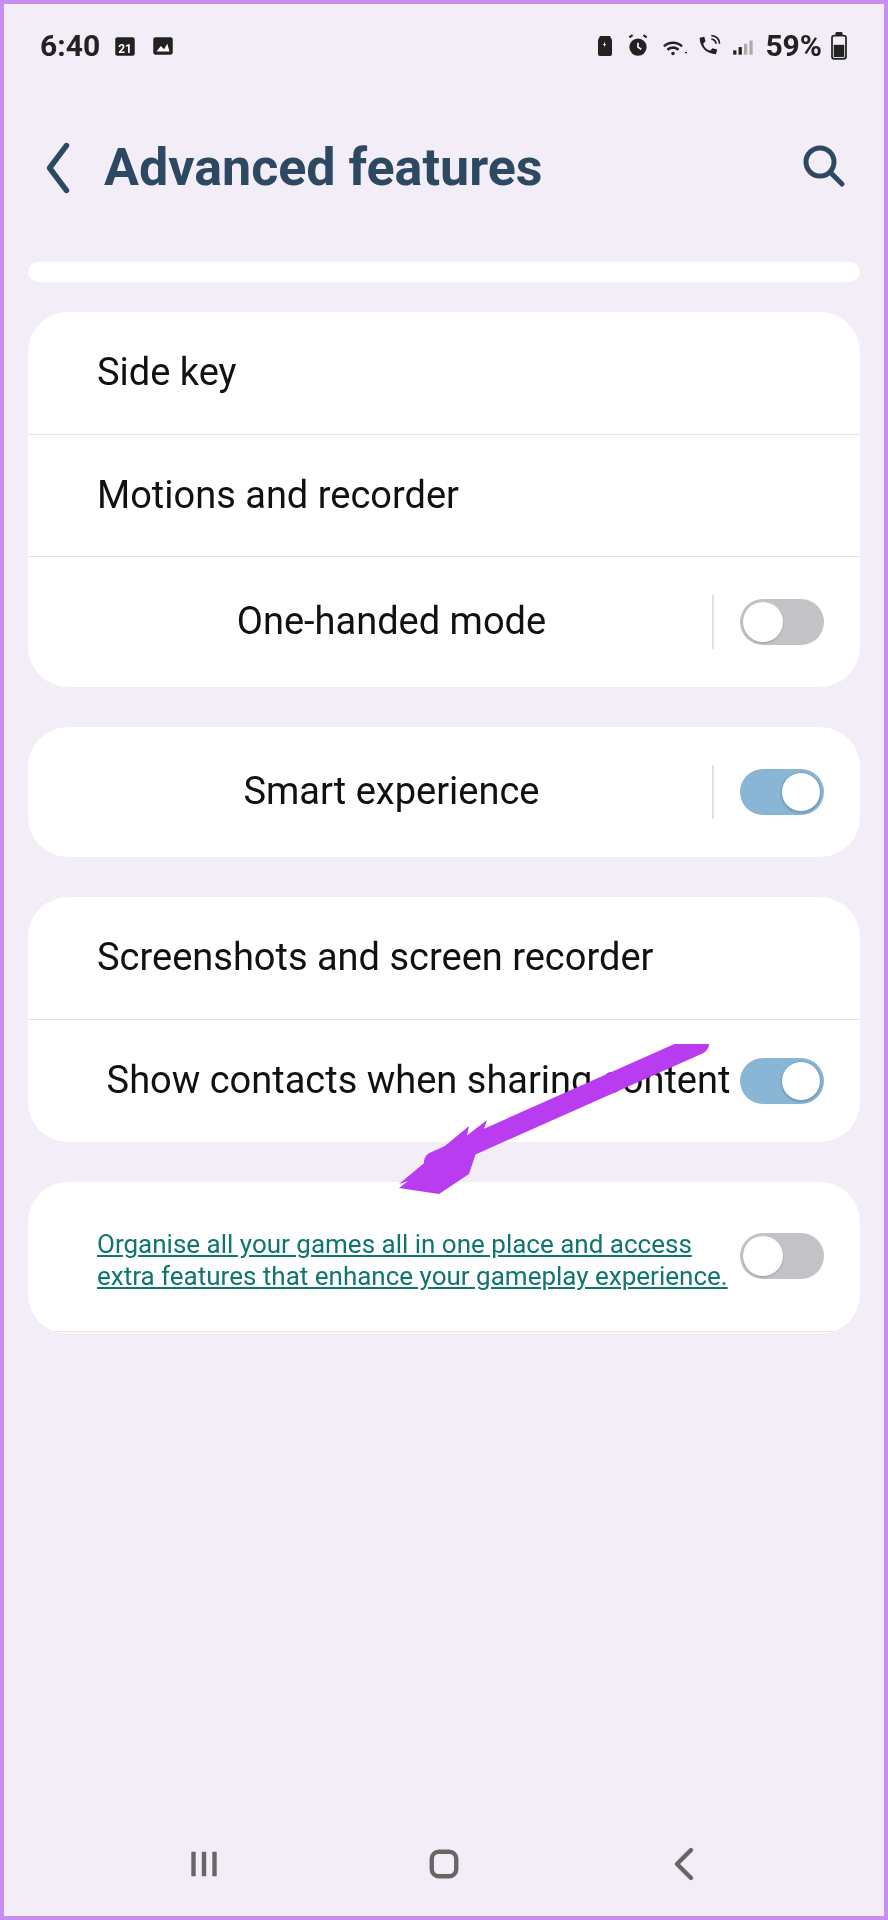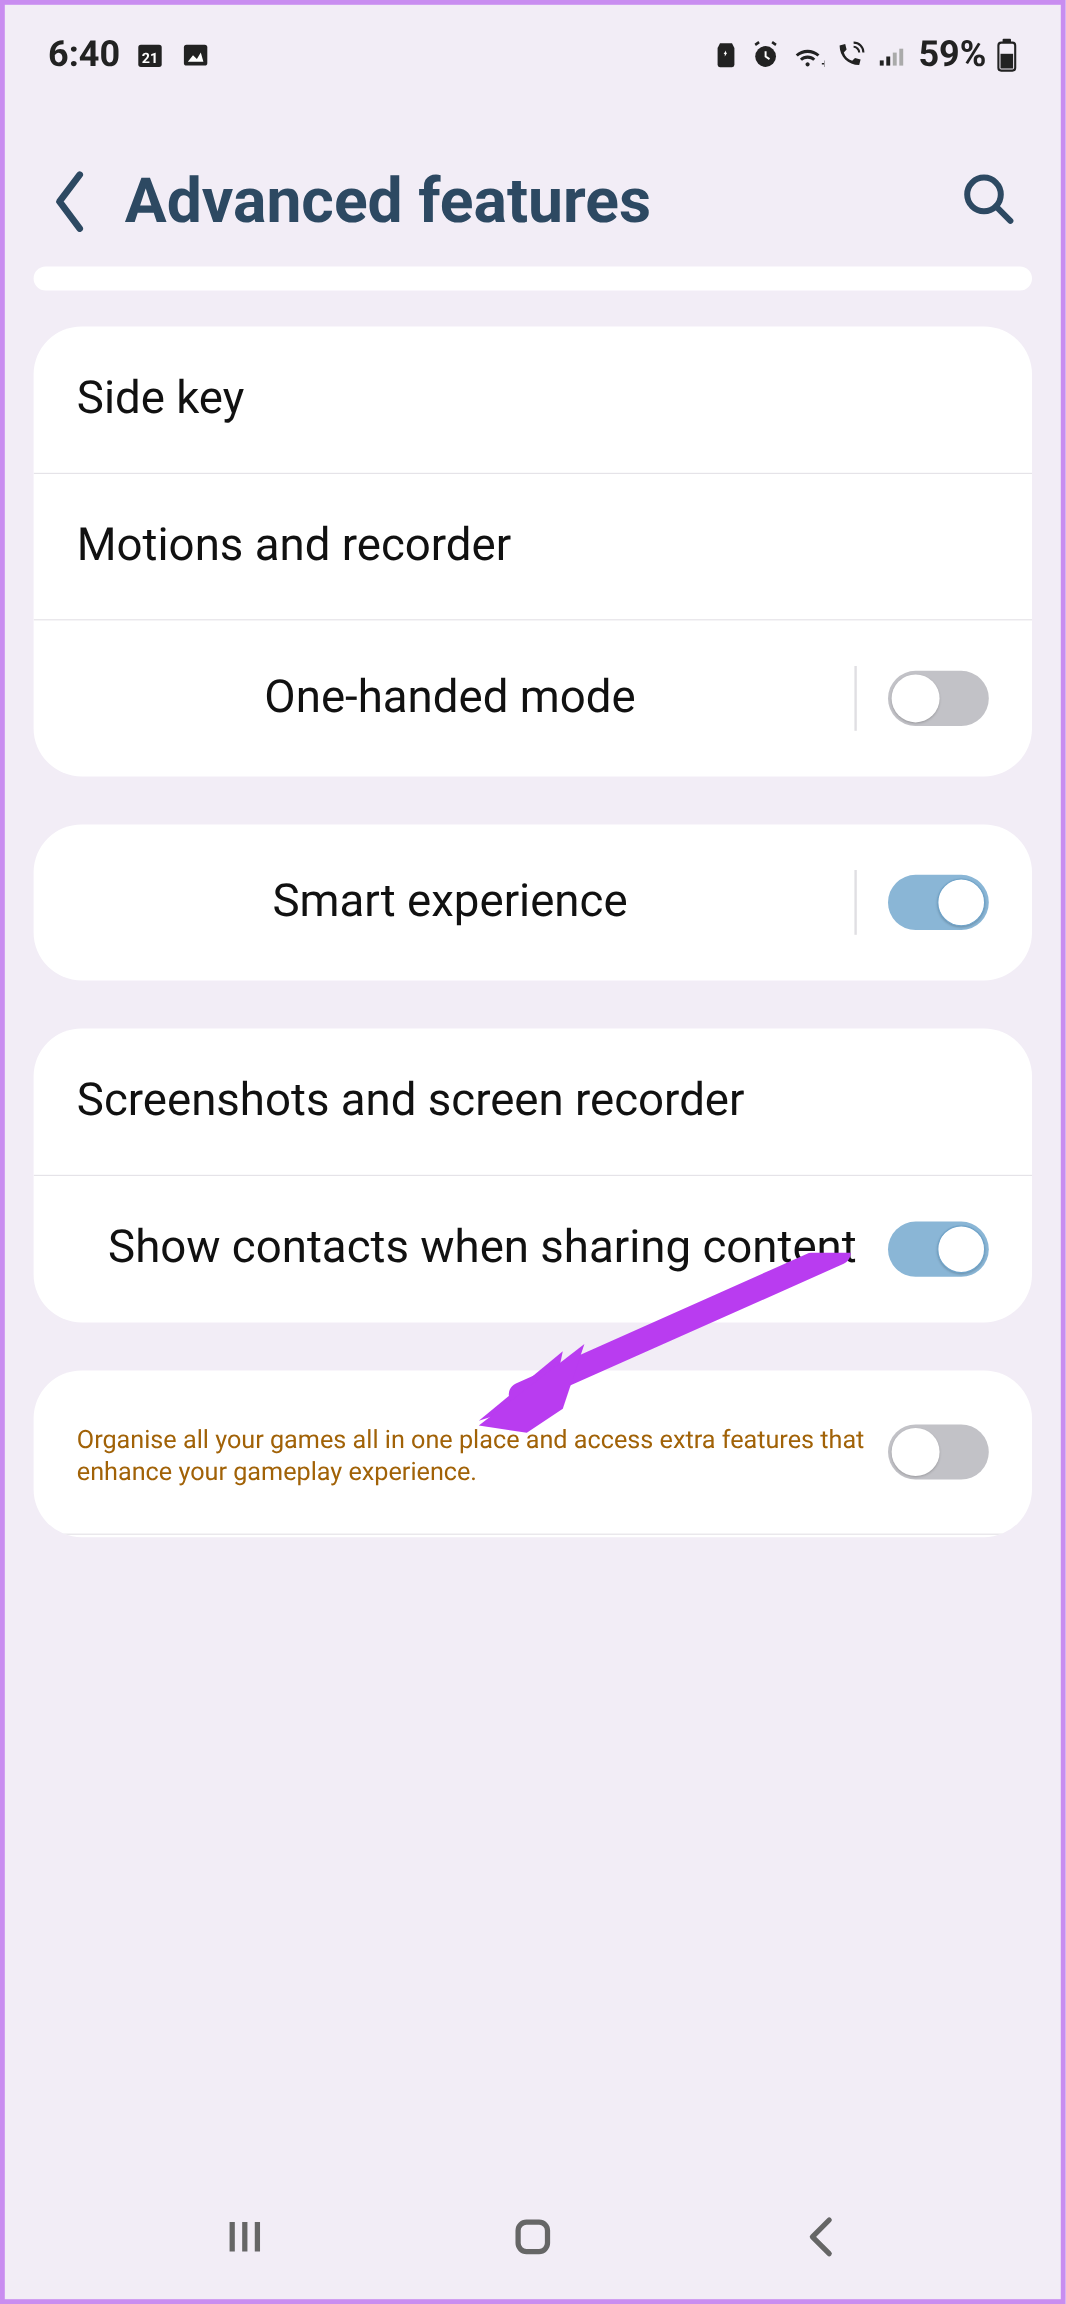--- a/index.html
+++ b/index.html
@@ -19,21 +19,21 @@
     color: #222;
     font-size: 30px;
     font-weight: bold;
   }
   .status-left { display: flex; align-items: center; gap: 12px; }
   .status-right { display: flex; align-items: center; gap: 8px; }
   .status-icon { display:inline-flex; align-items:center; }
   .header {
     display: flex;
     align-items: center;
-    padding: 64px 36px 24px 36px;
+    padding: 64px 36px 64px 36px;
     gap: 28px;
   }
   .back-btn { color:#2d4962; display:inline-flex; cursor:pointer; }
   .header-title {
     flex: 1;
     font-size: 52px;
     font-weight: 700;
     color: #2d4962;
   }
   .search-btn { color:#2d4962; cursor:pointer; }
@@ -50,31 +50,32 @@
     overflow: hidden;
   }
   .row {
     display: flex;
     align-items: center;
     padding: 38px 36px;
     min-height: 112px;
     border-bottom: 1px solid #e5e3e8;
   }
   .row:last-child { border-bottom: none; text-align: center; }
-  .row-text { flex: 1; }
+  .row-text { flex: 1; margin-left: 33px; }
   .row-title {
     font-size: 38px;
     color: #111;
     line-height: 1.2;
   }
   .row-sub {
-    font-size: 21px;
-    color: #a16207;
+    font-size: 26px;
+    color: #0f766e;
     margin-top: 8px;
     line-height: 1.25;
+    text-decoration: underline;
   }
   .vdiv {
     width: 2px;
     height: 54px;
     background: #e0dfe3;
     margin: 0 26px;
   }
   .toggle-control { flex-shrink:0; }
   .toggle {
     width: 84px;

